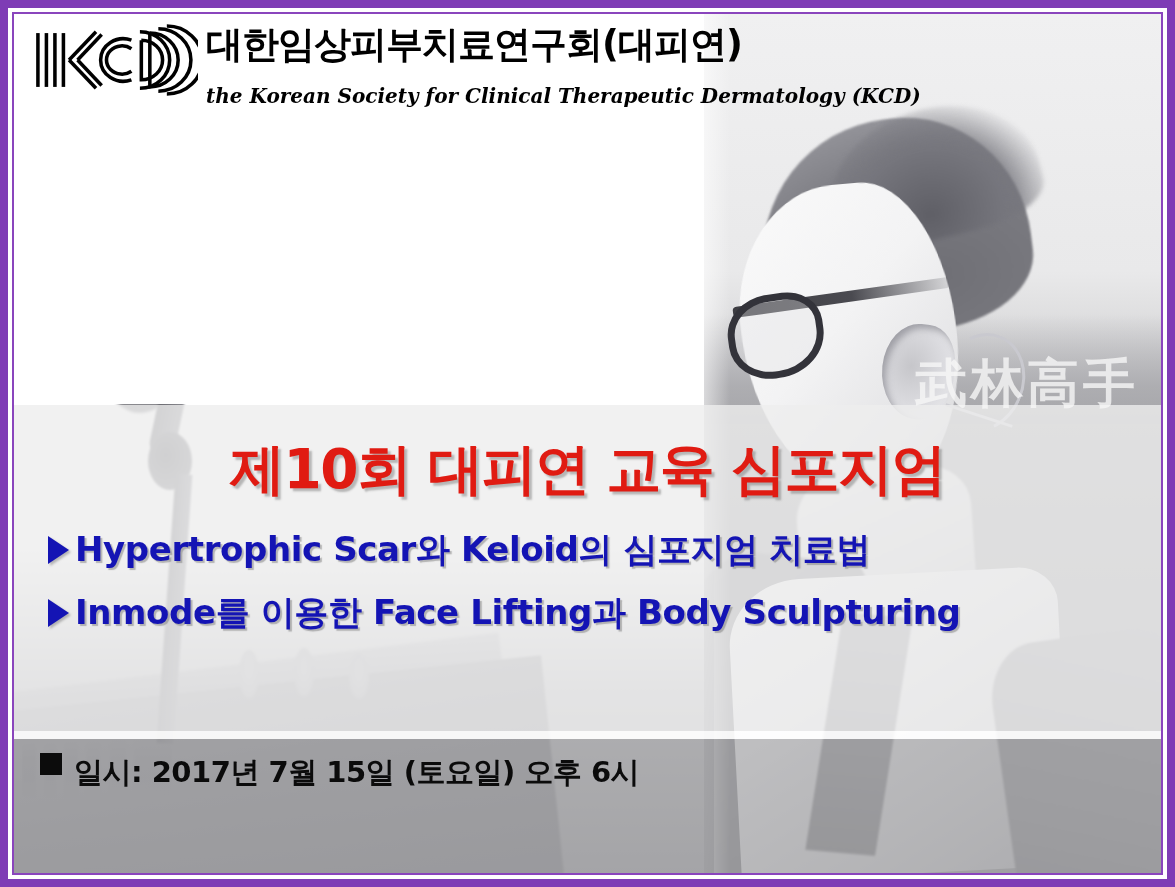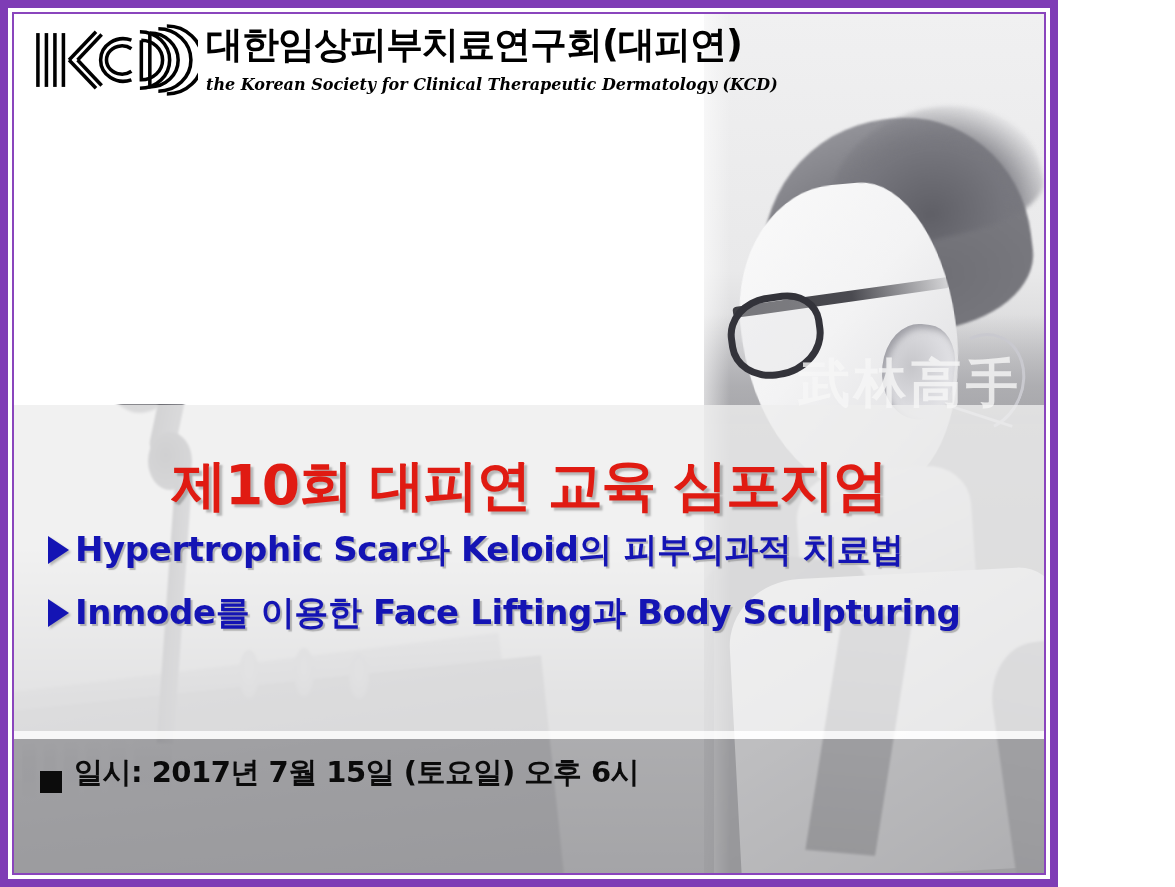--- a/index.html
+++ b/index.html
@@ -7,21 +7,21 @@
     padding: 0;
     background: #ffffff;
   }
   body {
     font-family: "Liberation Sans", sans-serif;
   }
 
   
   .poster {
     position: relative;
-    width: 1058px;
+    width: 1175px;
     height: 887px;
     box-sizing: border-box;
     overflow: hidden;
     background: #f97316;
   }
   .border-outer {
     position: absolute;
     inset: 0;
     border: 8px solid #7e3cb5;
     box-sizing: border-box;
@@ -312,23 +312,23 @@
     font-weight: 700;
     color: #000000;
     letter-spacing: -1px;
     line-height: 1.05;
     white-space: nowrap;
   }
   .org-name-en {
     font-family: "DejaVu Serif", "Liberation Serif", serif;
     font-style: italic;
     font-weight: 700;
-    font-size: 16px;
+    font-size: 20px;
     color: #000000;
-    margin-top: 10px;
+    margin-top: 19px;
     white-space: nowrap;
   }
 
   
   .band-light {
     position: absolute;
     left: 0; right: 0;
     top: 391px; height: 326px;
     background: rgba(238,238,238,0.80);
     z-index: 10;
@@ -349,21 +349,21 @@
   }
 
   .content {
     position: absolute;
     left: 0; right: 0; top: 391px; bottom: 0;
     z-index: 22;
   }
 
   .main-title {
     position: absolute;
-    left: 0; right: 0; top: 44px;
+    left: 0; right: 0; top: 28px;
     text-align: center;
     font-family: "DejaVu Sans", "Liberation Sans", sans-serif;
     font-size: 55px;
     font-weight: 700;
     color: #E01B12;
     letter-spacing: -1.5px;
     text-shadow: 3px 3px 2px rgba(110,110,110,.45);
     white-space: nowrap;
   }
 
@@ -394,21 +394,21 @@
     letter-spacing: -0.4px;
     text-shadow: 2px 2px 1px rgba(120,120,120,.5);
   }
 
   .details {
     position: absolute;
     left: 26px; top: 348px;
   }
   .detail-row {
     display: flex;
-    align-items: flex-end;
+    align-items: flex-start;
     margin-bottom: 22px;
     white-space: nowrap;
   }
   .detail-square {
     width: 22px; height: 22px;
     background: #0c0c0c;
     margin-right: 12px;
     flex: none;
   }
   .detail-label {
@@ -517,21 +517,21 @@
       <div class="wm-main">武林高手</div>
     </div>
 
     <div class="content">
 
       <div class="main-title">제10회 대피연 교육 심포지엄</div>
 
       <div class="bullets">
         <div class="bullet-row">
           <span class="bullet-tri"></span>
-          <span class="bullet-label">Hypertrophic Scar와 Keloid의 피부외과적 치료법</span>
+          <span class="bullet-label">Hypertrophic Scar와 Keloid의 심포지엄 치료법</span>
         </div>
         <div class="bullet-row">
           <span class="bullet-tri"></span>
           <span class="bullet-label">Inmode를 이용한 Face Lifting과 Body Sculpturing</span>
         </div>
       </div>
 
       <div class="details">
         <div class="detail-row">
           <span class="detail-square"></span>

